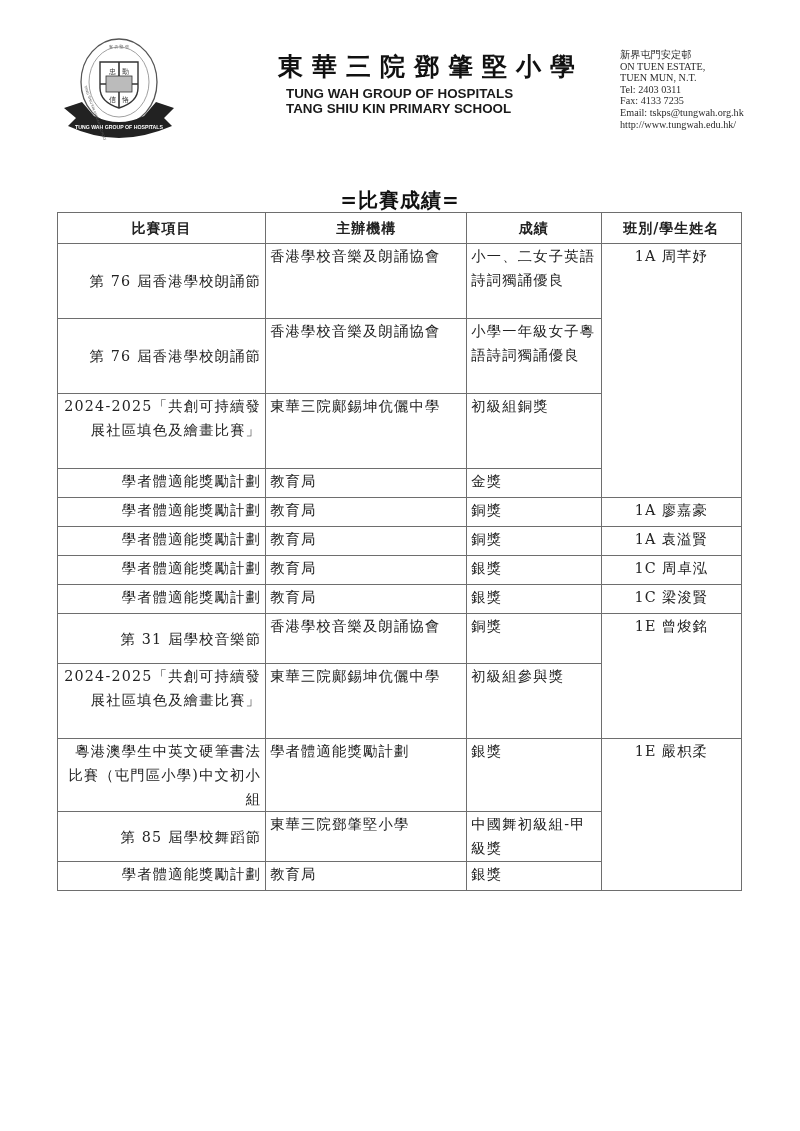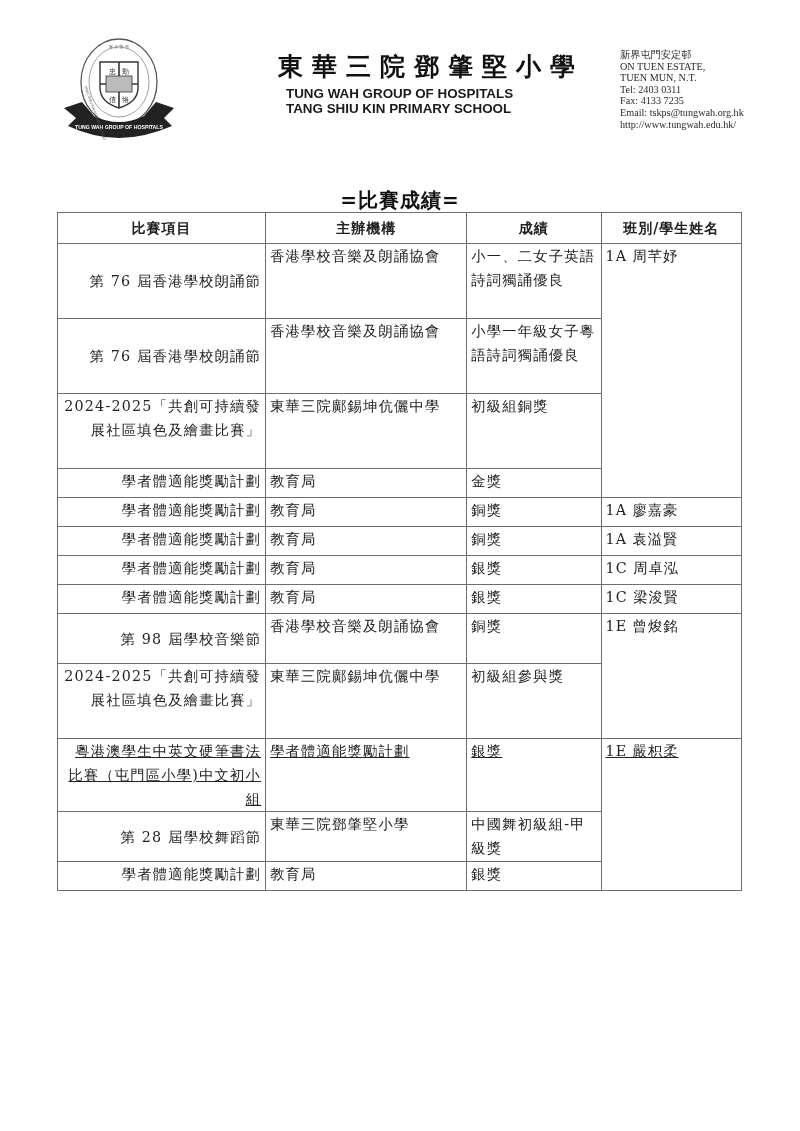--- a/index.html
+++ b/index.html
@@ -41,21 +41,21 @@
       border: 1.3px solid #6e6e6e; padding: 0 4px; vertical-align: top;
       line-height: 24px;
     }
     table.results th {
       font-weight: bold; text-align: center; height: 30px; vertical-align: middle;
       font-size: 14px; letter-spacing: 1px;
     }
     td.event { text-align: right; letter-spacing: 1.2px; padding-left: 4px; }
     td.organizer { letter-spacing: 1.2px; margin-top: 48px; }
     td.result { text-align: left; letter-spacing: 1.2px; }
-    td.student { vertical-align: middle; letter-spacing: 1px; }
+    td.student { text-align: center; vertical-align: middle; letter-spacing: 1px; }
     td.event.mid { vertical-align: middle; }
     .col-event { width: 206px; }
     .col-org { width: 199px; }
     .col-res { width: 133px; }
     .col-stu { width: 139px; }
   </style>
 </head>
 <body>
 
 <div class="letterhead">
@@ -149,38 +149,38 @@
       <td class="result">銀獎</td>
       <td class="student">1C 周卓泓</td>
     </tr>
     <tr style="height:29px;">
       <td class="event">學者體適能獎勵計劃</td>
       <td class="organizer">教育局</td>
       <td class="result">銀獎</td>
       <td class="student">1C 梁浚賢</td>
     </tr>
     <tr style="height:50px;">
-      <td class="event mid">第 98 屆學校音樂節</td>
+      <td class="event mid">第 31 屆學校音樂節</td>
       <td class="organizer">香港學校音樂及朗誦協會</td>
       <td class="result">銅獎</td>
       <td class="student" rowspan="2">1E 曾焌銘</td>
     </tr>
     <tr style="height:75px;">
       <td class="event">2024-2025「共創可持續發展社區填色及繪畫比賽」</td>
       <td class="organizer">東華三院鄺錫坤伉儷中學</td>
       <td class="result">初級組參與獎</td>
     </tr>
-    <tr style="height:66px;text-decoration:underline;">
+    <tr style="height:66px;">
       <td class="event">粵港澳學生中英文硬筆書法比賽（屯門區小學)中文初小組</td>
       <td class="organizer">學者體適能獎勵計劃</td>
       <td class="result">銀獎</td>
       <td class="student" rowspan="3">1E 嚴枳柔</td>
     </tr>
     <tr style="height:50px;">
-      <td class="event mid">第 28 屆學校舞蹈節</td>
+      <td class="event mid">第 85 屆學校舞蹈節</td>
       <td class="organizer">東華三院鄧肇堅小學</td>
       <td class="result">中國舞初級組-甲級獎</td>
     </tr>
     <tr style="height:29px;">
       <td class="event">學者體適能獎勵計劃</td>
       <td class="organizer">教育局</td>
       <td class="result">銀獎</td>
     </tr>
   </tbody>
 </table>

